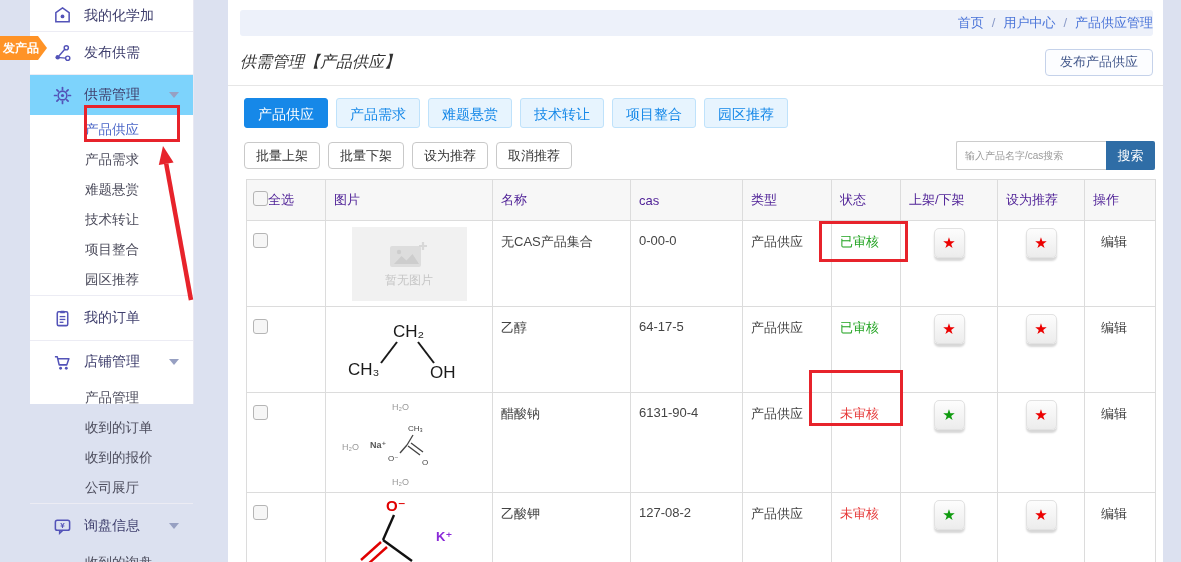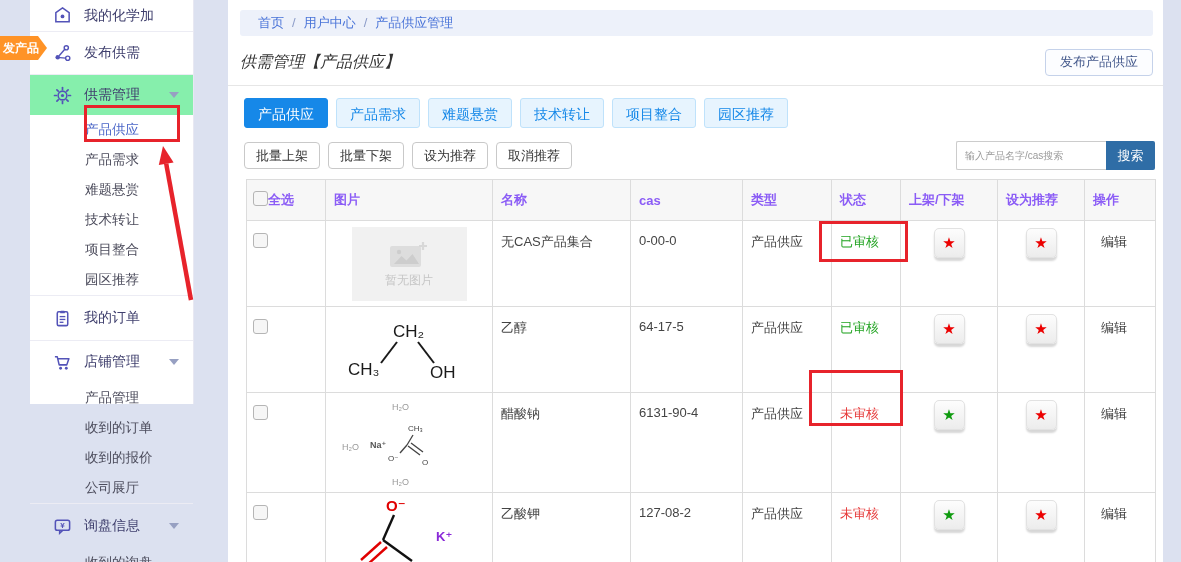--- a/index.html
+++ b/index.html
@@ -2,34 +2,34 @@
 <html><head>
 <meta charset="utf-8">
 <style>
   html,body{margin:0;padding:0;width:1181px;height:562px;overflow:hidden;
     font-family:"Liberation Sans","DejaVu Sans",sans-serif;background:#dce1f0;position:relative;}
   
   .sidebar{position:absolute;left:30px;top:0;width:163px;height:404px;background:#fff;border-right:1px solid #e8e8f2;}
   .side-div{height:1px;background:#ececf4;}
   .side-row{display:flex;align-items:center;cursor:pointer;color:#40406e;font-size:14px;}
   .side-row.h31{height:31px}.side-row.h42{height:42px}.side-row.h40{height:40px}.side-row.h44{height:44px}
-  .side-row.hl{background:#86efac;}
+  .side-row.hl{background:#7dd3fc;}
   .s-icon{width:20px;height:20px;margin-left:22px;display:flex;align-items:center;justify-content:center;}
   .s-label{margin-left:12px;}
   .caret{width:0;height:0;border-left:5px solid transparent;border-right:5px solid transparent;border-top:6px solid #97a0c2;margin-left:auto;margin-right:14px;}
   .side-sub{height:30px;line-height:30px;padding-left:55px;font-size:13.5px;color:#4c4c5c;cursor:pointer;}
   .side-sub.act{color:#4b66c8;}
   
   .ribbon{position:absolute;left:0;top:36px;width:47px;height:24px;line-height:24px;z-index:40;
     background:#ff9326;color:#fff;font-size:12px;font-weight:bold;padding-left:3px;box-sizing:border-box;
     clip-path:polygon(0 0,38px 0,47px 50%,38px 100%,0 100%);cursor:pointer;}
   
   .main{position:absolute;left:228px;top:0;width:935px;height:562px;background:#fff;}
   .crumbbar{margin:10px 10px 0 12px;height:26px;line-height:26px;background:#edf1fa;border-radius:3px;
-    padding-left:18px;font-size:13px;color:#8c9cc8;}
+    padding-left:18px;font-size:13px;color:#8c9cc8;text-align:right;}
   .crumb{color:#4a74d8;cursor:pointer;}
   .crumb.cur{cursor:default;}
   .crumb-sep{margin:0 8px;color:#8c9cc8;}
   .titlerow{margin:12px 10px 0 12px;height:28px;display:flex;align-items:center;}
   .page-title{font-size:16px;font-weight:normal;color:#333;margin:0;font-style:italic;}
   .publish-btn{margin-left:auto;height:27px;padding:0 14px;background:#fcfdff;border:1px solid #c5d2ea;
     border-radius:4px;color:#44598c;font-size:13px;cursor:pointer;font-family:inherit;}
   .hr{height:1px;background:#e6e6e6;margin-top:9px;}
   .tabs{display:flex;gap:8px;margin:12px 0 0 16px;}
   .tab{height:30px;line-height:30px;padding:0 13px;font-size:14px;border-radius:3px;cursor:pointer;
@@ -40,21 +40,21 @@
     border-radius:4px;color:#333;font-size:13px;cursor:pointer;font-family:inherit;}
   .search{margin-left:auto;display:flex;}
   .search input{width:150px;height:29px;box-sizing:border-box;border:1px solid #ccc;border-right:none;
     padding:0 8px;font-size:10px;color:#333;outline:none;border-radius:2px 0 0 2px;font-family:inherit;}
   .search input::placeholder{color:#9a9a9a;}
   .search button{width:49px;height:29px;background:#2f6da6;color:#fff;border:none;font-size:13px;
     cursor:pointer;border-radius:0 2px 2px 0;font-family:inherit;}
   
   table.grid{border-collapse:collapse;table-layout:fixed;margin:9px 0 0 18px;width:909px;font-size:13px;color:#444;}
   .grid th,.grid td{border:1px solid #dcdcdc;text-align:left;box-sizing:border-box;}
-  .grid th{height:41px;background:#f7f7f7;font-weight:bold;color:#8b5cf6;padding:0 0 0 8px;}
+  .grid th{height:41px;background:#f7f7f7;font-weight:normal;color:#4c1d95;padding:0 0 0 8px;}
   .grid td{height:86px;vertical-align:top;padding:12px 0 0 8px;}
   .grid td.c-img{text-align:center;vertical-align:middle;padding:0;}
   .grid td.c-star{text-align:center;padding:7px 0 0 0;}
   .grid td.c-edit{padding-left:16px;}
   .grid td.c-chk,.grid th.c-chk{padding-left:6px;}
   .cbx{display:inline-block;width:13px;height:13px;border:1px solid #b5b5b5;border-radius:3px;
     background:#f6f6f6;vertical-align:-2px;cursor:pointer;}
   .star-btn{display:inline-block;width:29px;height:28px;line-height:27px;border:1px solid #e2e2e2;border-radius:5px;
     background:linear-gradient(#fdfdfd,#ececec);box-shadow:0 3px 2px rgba(0,0,0,.16);font-size:15px;
     text-align:center;cursor:pointer;}

